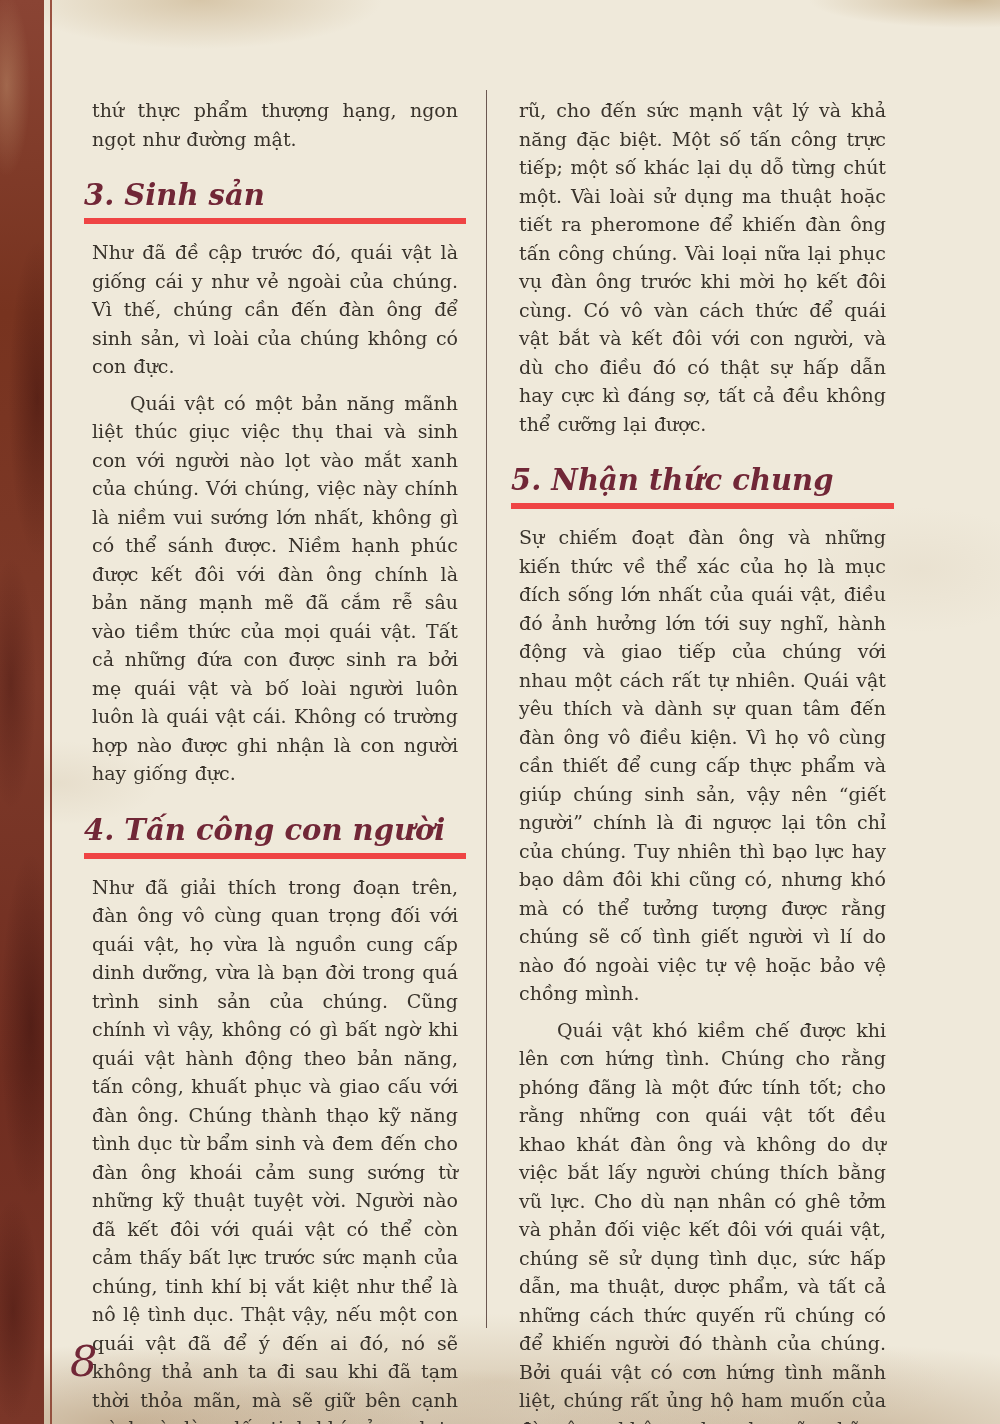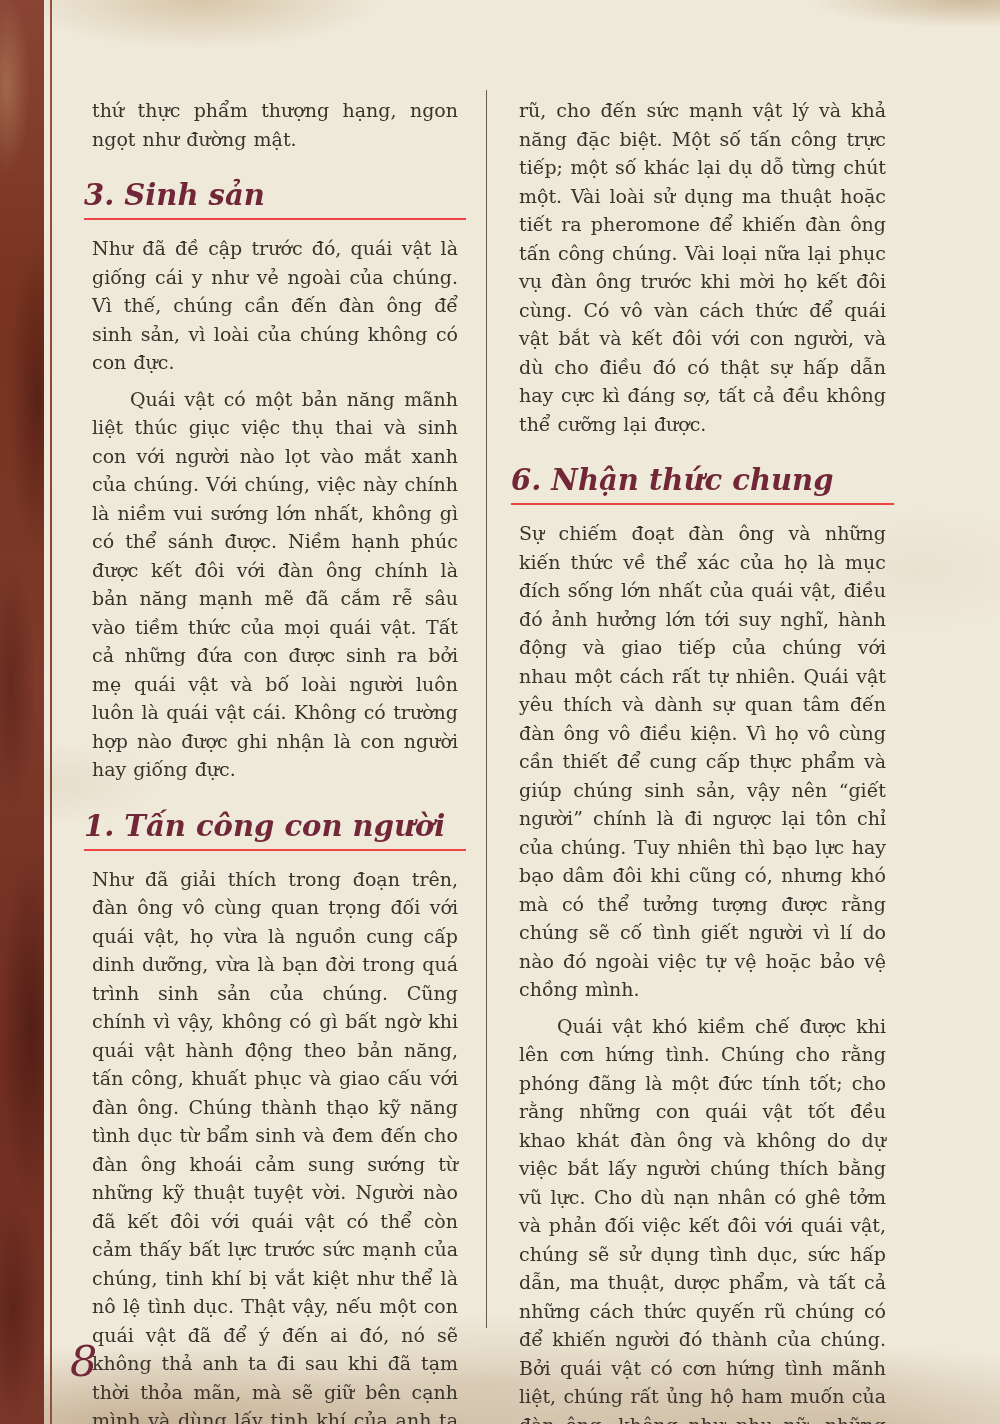--- a/index.html
+++ b/index.html
@@ -52,44 +52,44 @@
 
   .body-para{
     margin:8px;font-size:19px;line-height:28.5px;text-align:justify;
     word-spacing:1px;
   }
   .body-para.indent{text-indent:38px;}
 
   .sec-heading{
     margin:26px 0 14px 0;padding-bottom:7px;
     font-size:29px;line-height:32px;font-style:italic;font-weight:bold;
-    color:#712737;border-bottom:2px solid #ef4444;
+    color:#712737;border-bottom:6px solid #ef4444;
   }
 
   .page-number{
     position:absolute;left:70px;top:1336px;z-index:3;
     font-size:43px;font-style:italic;color:#712737;
   }
 </style>
 </head>
 <body>
 
 <div class="page">
   <div class="stains"></div>
   <div class="spine"></div>
   <div class="spine-line"></div>
   <div class="divider"></div>
   <div class="col col-left" id="col-left">
       <p class="body-para">thứ thực phẩm thượng hạng, ngon ngọt như đường mật.</p>
       <h2 class="sec-heading">3. Sinh sản</h2>
       <p class="body-para">Như đã đề cập trước đó, quái vật là giống cái y như vẻ ngoài của chúng. Vì thế, chúng cần đến đàn ông để sinh sản, vì loài của chúng không có con đực.</p>
       <p class="body-para indent">Quái vật có một bản năng mãnh liệt thúc giục việc thụ thai và sinh con với người nào lọt vào mắt xanh của chúng. Với chúng, việc này chính là niềm vui sướng lớn nhất, không gì có thể sánh được. Niềm hạnh phúc được kết đôi với đàn ông chính là bản năng mạnh mẽ đã cắm rễ sâu vào tiềm thức của mọi quái vật. Tất cả những đứa con được sinh ra bởi mẹ quái vật và bố loài người luôn luôn là quái vật cái. Không có trường hợp nào được ghi nhận là con người hay giống đực.</p>
-      <h2 class="sec-heading">1. Tấn công con người</h2>
+      <h2 class="sec-heading">4. Tấn công con người</h2>
       <p class="body-para">Như đã giải thích trong đoạn trên, đàn ông vô cùng quan trọng đối với quái vật, họ vừa là nguồn cung cấp dinh dưỡng, vừa là bạn đời trong quá trình sinh sản của chúng. Cũng chính vì vậy, không có gì bất ngờ khi quái vật hành động theo bản năng, tấn công, khuất phục và giao cấu với đàn ông. Chúng thành thạo kỹ năng tình dục từ bẩm sinh và đem đến cho đàn ông khoái cảm sung sướng từ những kỹ thuật tuyệt vời. Người nào đã kết đôi với quái vật có thể còn cảm thấy bất lực trước sức mạnh của chúng, tinh khí bị vắt kiệt như thể là nô lệ tình dục. Thật vậy, nếu một con quái vật đã để ý đến ai đó, nó sẽ không thả anh ta đi sau khi đã tạm thời thỏa mãn, mà sẽ giữ bên cạnh mình và dùng lấy tinh khí của anh ta suốt đời. Những ai bị bắt làm nô lệ không thể đủ sức để thoát khỏi những cô tình nhân quái dị này. Bị quái vật tấn công đồng nghĩa với việc không còn đường trở lại.</p>
     </div>
   <div class="col col-right" id="col-right">
       <p class="body-para">rũ, cho đến sức mạnh vật lý và khả năng đặc biệt. Một số tấn công trực tiếp; một số khác lại dụ dỗ từng chút một. Vài loài sử dụng ma thuật hoặc tiết ra pheromone để khiến đàn ông tấn công chúng. Vài loại nữa lại phục vụ đàn ông trước khi mời họ kết đôi cùng. Có vô vàn cách thức để quái vật bắt và kết đôi với con người, và dù cho điều đó có thật sự hấp dẫn hay cực kì đáng sợ, tất cả đều không thể cưỡng lại được.</p>
-      <h2 class="sec-heading">6. Nhận thức chung</h2>
+      <h2 class="sec-heading">5. Nhận thức chung</h2>
       <p class="body-para">Sự chiếm đoạt đàn ông và những kiến thức về thể xác của họ là mục đích sống lớn nhất của quái vật, điều đó ảnh hưởng lớn tới suy nghĩ, hành động và giao tiếp của chúng với nhau một cách rất tự nhiên. Quái vật yêu thích và dành sự quan tâm đến đàn ông vô điều kiện. Vì họ vô cùng cần thiết để cung cấp thực phẩm và giúp chúng sinh sản, vậy nên “giết người” chính là đi ngược lại tôn chỉ của chúng. Tuy nhiên thì bạo lực hay bạo dâm đôi khi cũng có, nhưng khó mà có thể tưởng tượng được rằng chúng sẽ cố tình giết người vì lí do nào đó ngoài việc tự vệ hoặc bảo vệ chồng mình.</p>
       <p class="body-para indent">Quái vật khó kiềm chế được khi lên cơn hứng tình. Chúng cho rằng phóng đãng là một đức tính tốt; cho rằng những con quái vật tốt đều khao khát đàn ông và không do dự việc bắt lấy người chúng thích bằng vũ lực. Cho dù nạn nhân có ghê tởm và phản đối việc kết đôi với quái vật, chúng sẽ sử dụng tình dục, sức hấp dẫn, ma thuật, dược phẩm, và tất cả những cách thức quyến rũ chúng có để khiến người đó thành của chúng. Bởi quái vật có cơn hứng tình mãnh liệt, chúng rất ủng hộ ham muốn của đàn ông, không như phụ nữ, những người thường cảm thấy đó là một gánh nặng. Quái vật, nói đúng hơn, chính là hiện thân của sự hân hoan trong niềm đam mê xác thịt đàn ông, thường tấn công và kết đôi với họ với hy vọng được thỏa mãn toàn bộ khát khao nhục dục của chúng.</p>
     </div>
   <div class="page-number">8</div>
 </div>
 
 </body></html>

